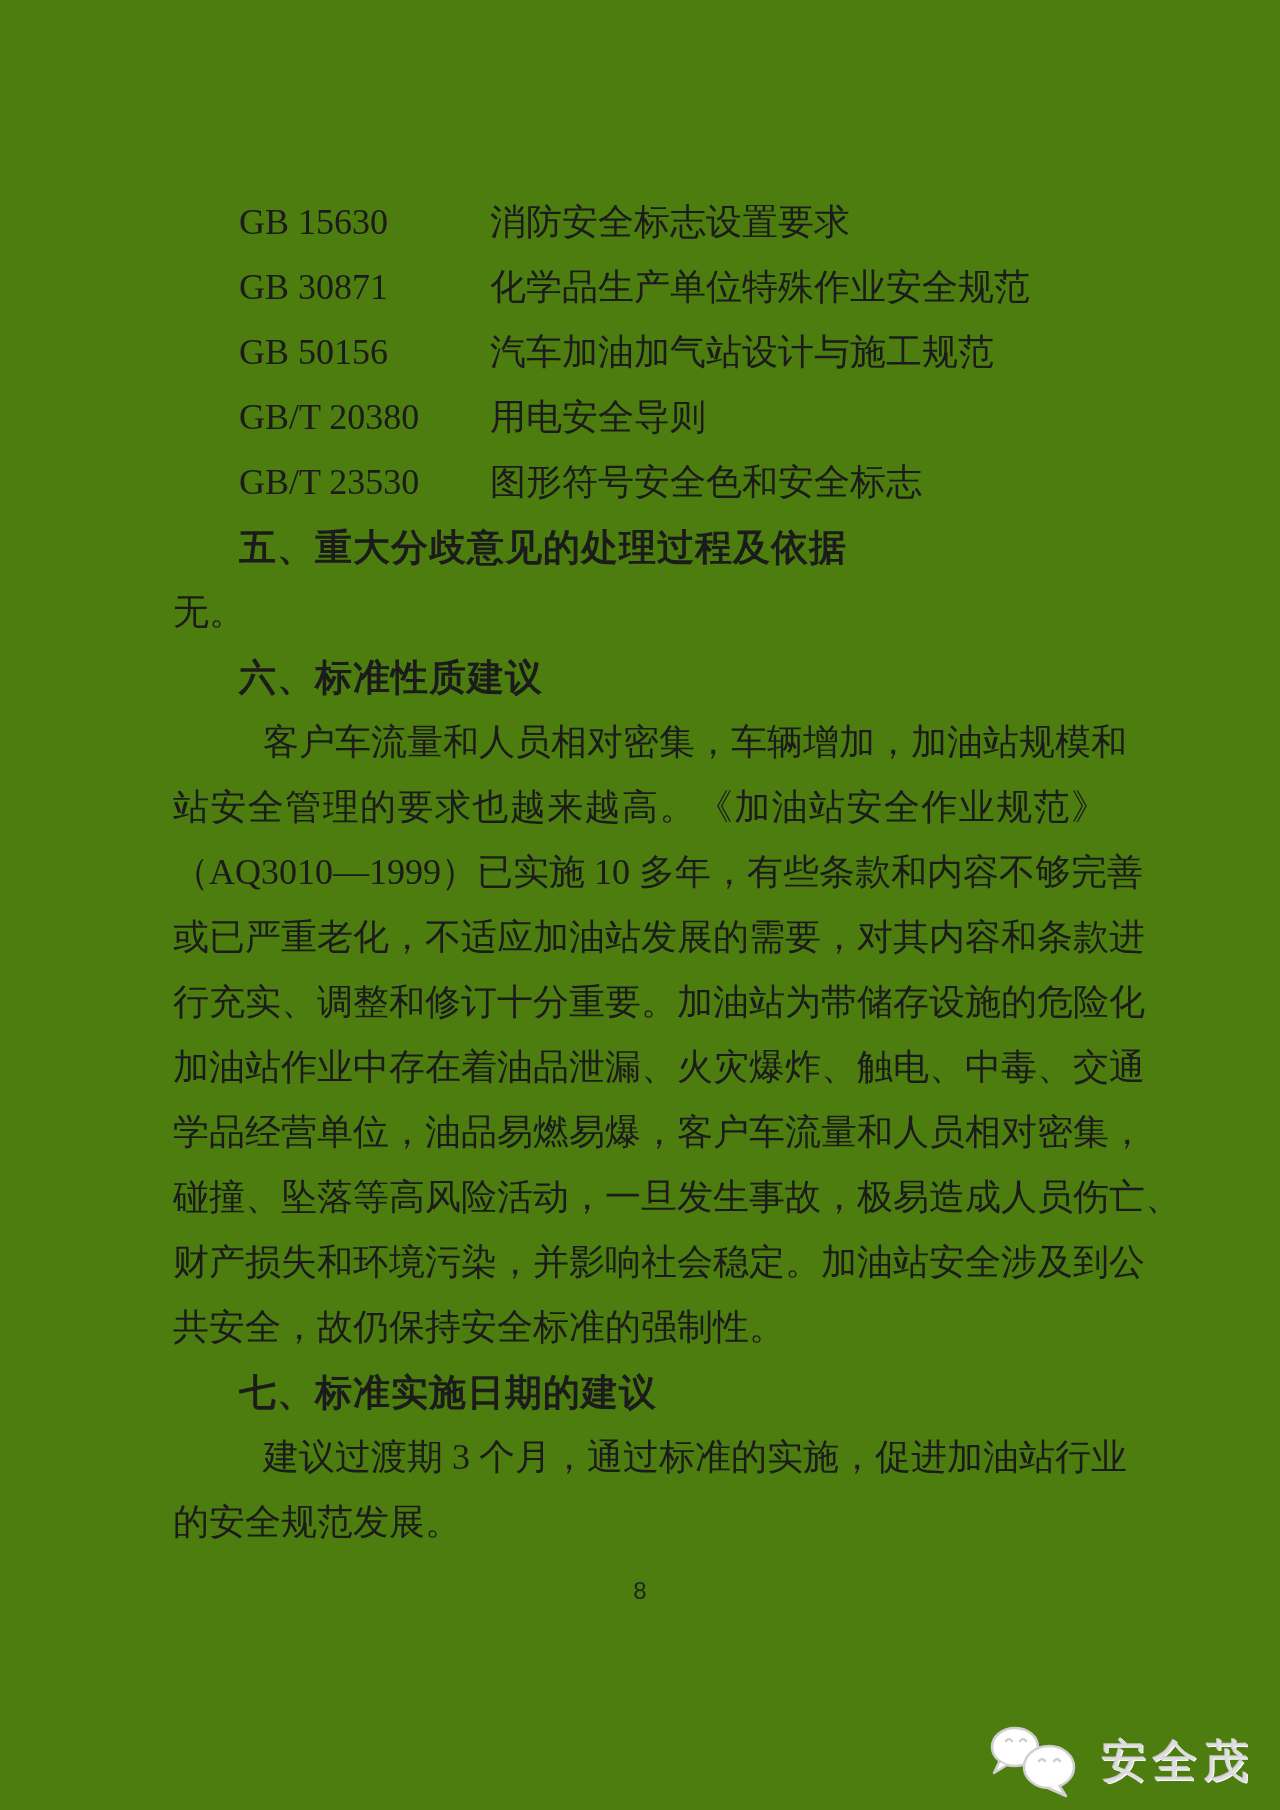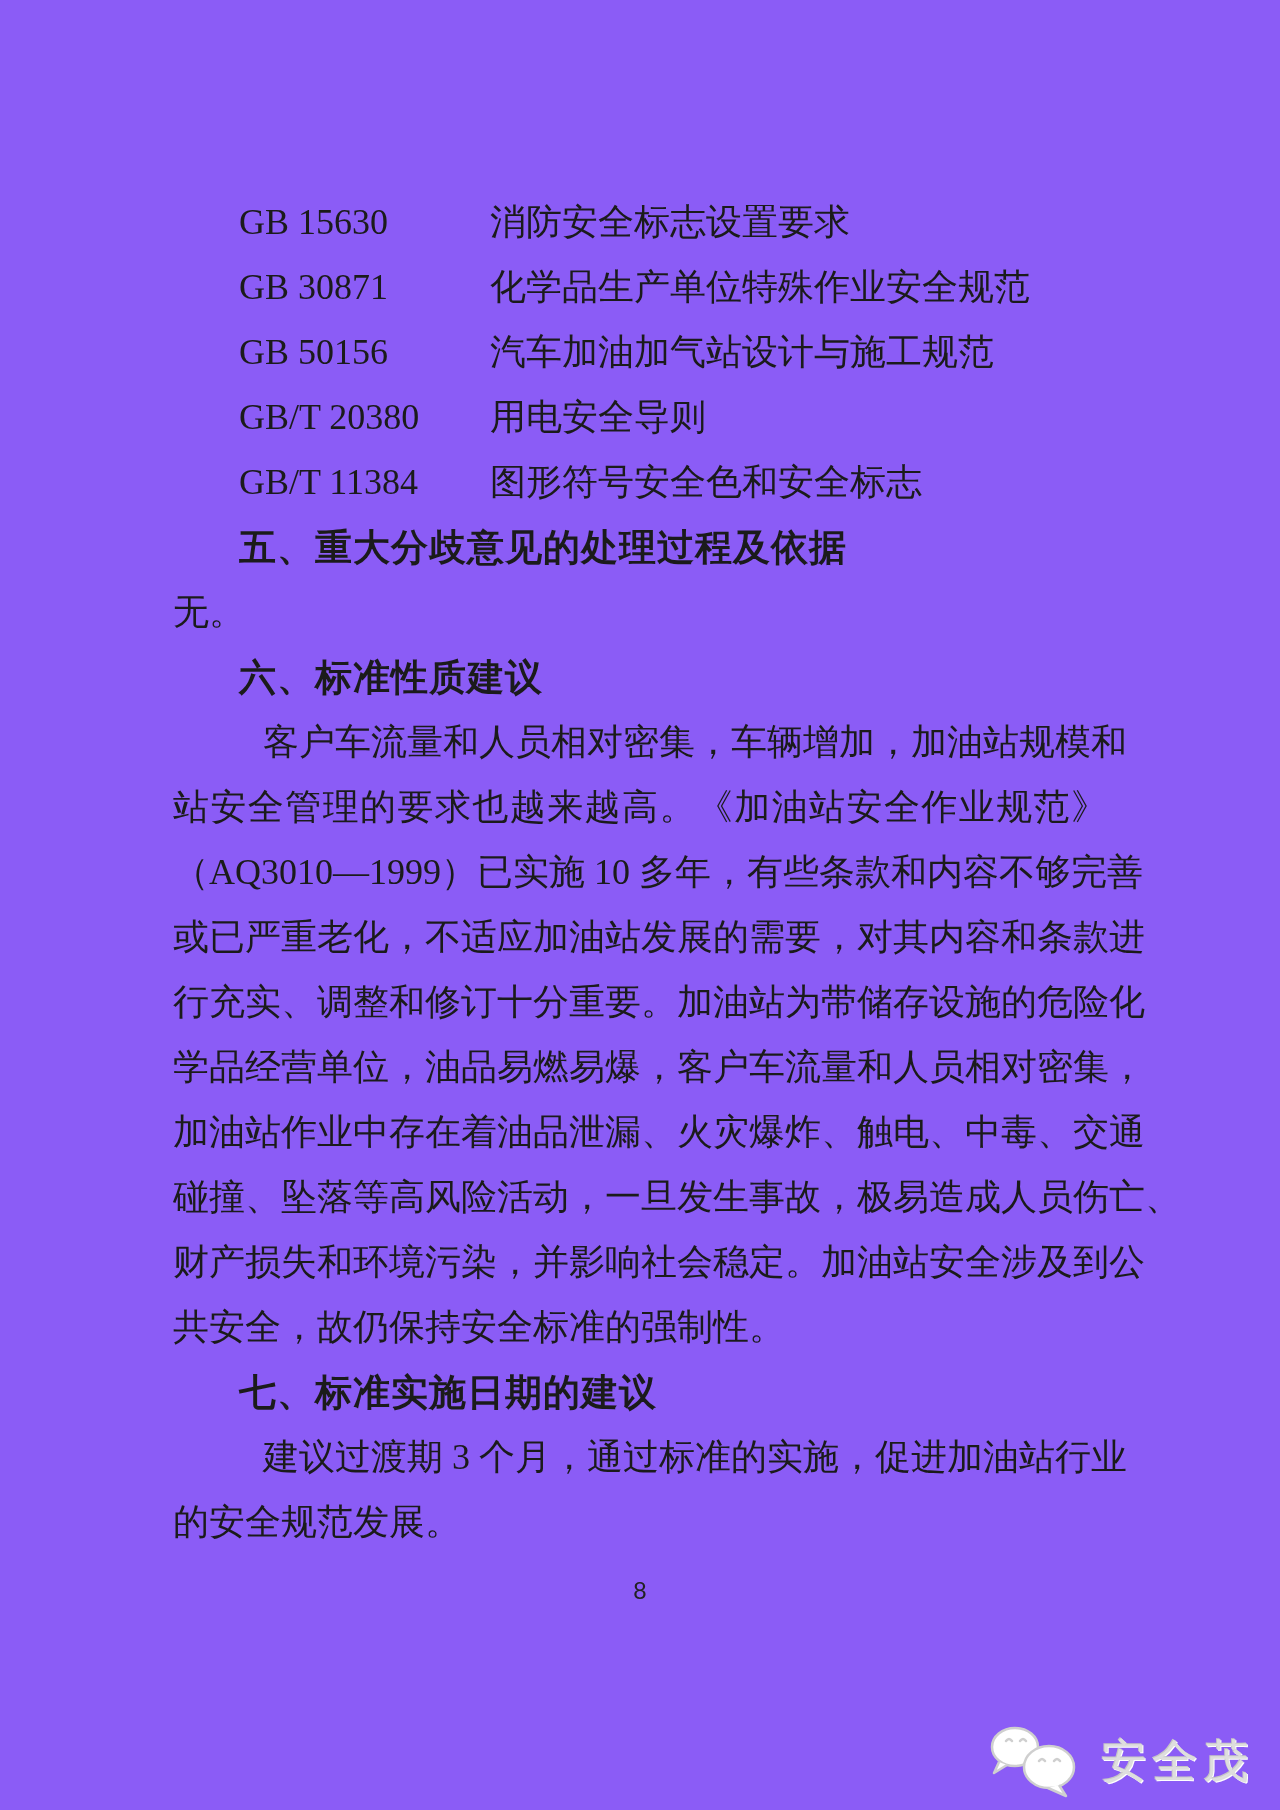--- a/index.html
+++ b/index.html
@@ -1,20 +1,20 @@
 <!DOCTYPE html>
 <html><head>
 <meta charset="utf-8">
 <style>
   html, body { margin: 0; padding: 0; background: #ffffff; }
   .page {
     position: relative;
     width: 1280px;
     height: 1810px;
-    background: #8b5cf6;
+    background: #4d7c0f;
     overflow: hidden;
     font-family: "Liberation Serif", "DejaVu Serif", serif;
     color: #1b1b1b;
   }
   .content {
     position: absolute;
     left: 173px;
     top: 190px;
     width: 934px;
   }
@@ -75,34 +75,34 @@
     <div class="row ref">
       <span class="code">GB 30871</span><span>化学品生产单位特殊作业安全规范</span>
     </div>
     <div class="row ref">
       <span class="code">GB 50156</span><span>汽车加油加气站设计与施工规范</span>
     </div>
     <div class="row ref">
       <span class="code">GB/T 20380</span><span>用电安全导则</span>
     </div>
     <div class="row ref">
-      <span class="code">GB/T 11384</span><span>图形符号安全色和安全标志</span>
+      <span class="code">GB/T 23530</span><span>图形符号安全色和安全标志</span>
     </div>
 
     <div class="row heading">五、重大分歧意见的处理过程及依据</div>
     <div class="row">无。</div>
 
     <div class="row heading">六、标准性质建议</div>
     <div class="row just indent">客户车流量和人员相对密集，车辆增加，加油站规模和</div>
     <div class="row just">站安全管理的要求也越来越高。《加油站安全作业规范》</div>
     <div class="row just">（AQ3010—1999）已实施 10 多年，有些条款和内容不够完善</div>
     <div class="row just">或已严重老化，不适应加油站发展的需要，对其内容和条款进</div>
     <div class="row just">行充实、调整和修订十分重要。加油站为带储存设施的危险化</div>
+    <div class="row just">加油站作业中存在着油品泄漏、火灾爆炸、触电、中毒、交通</div>
     <div class="row just">学品经营单位，油品易燃易爆，客户车流量和人员相对密集，</div>
-    <div class="row just">加油站作业中存在着油品泄漏、火灾爆炸、触电、中毒、交通</div>
     <div class="row just">碰撞、坠落等高风险活动，一旦发生事故，极易造成人员伤亡、</div>
     <div class="row just">财产损失和环境污染，并影响社会稳定。加油站安全涉及到公</div>
     <div class="row">共安全，故仍保持安全标准的强制性。</div>
 
     <div class="row heading">七、标准实施日期的建议</div>
     <div class="row just indent">建议过渡期 3 个月，通过标准的实施，促进加油站行业</div>
     <div class="row">的安全规范发展。</div>
 
     <div class="pageno">8</div>
   </div>

